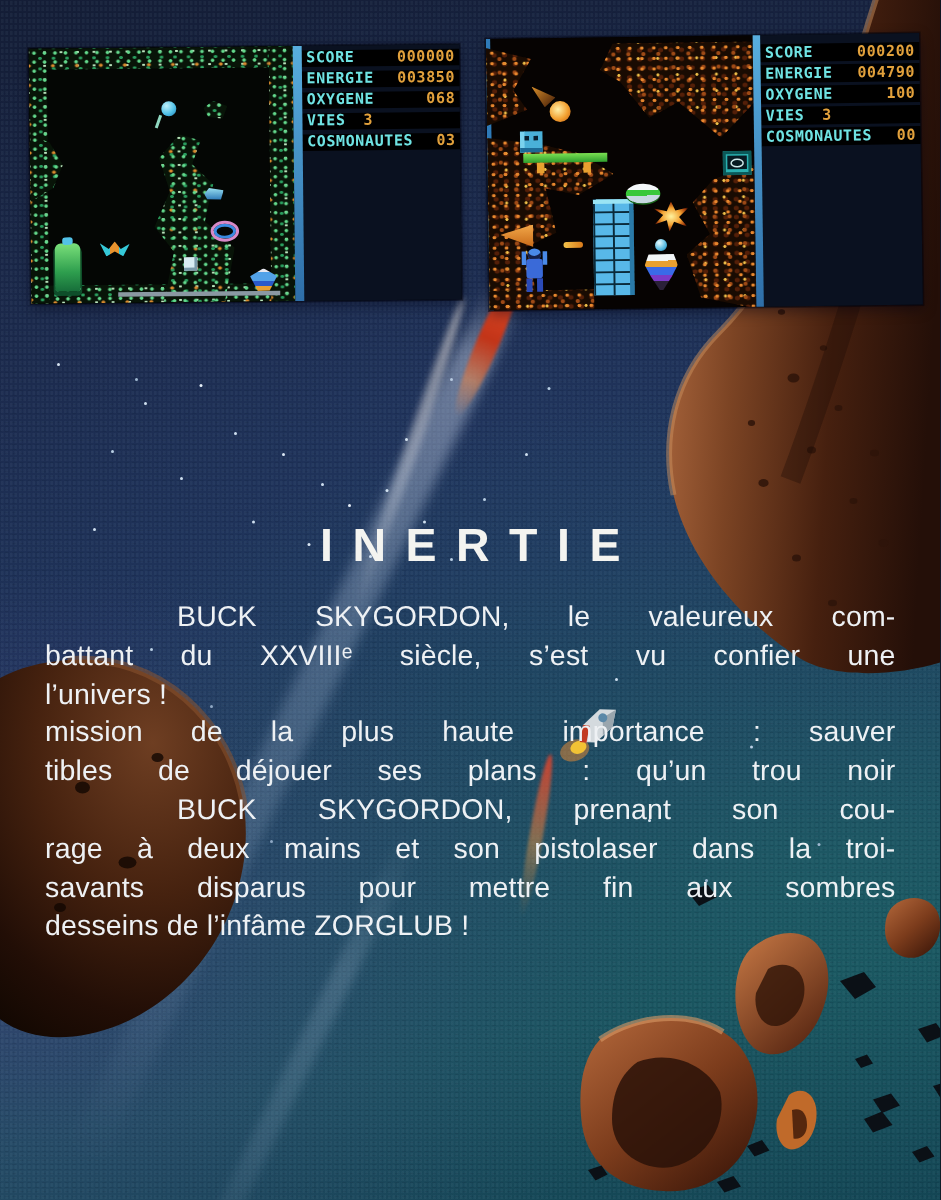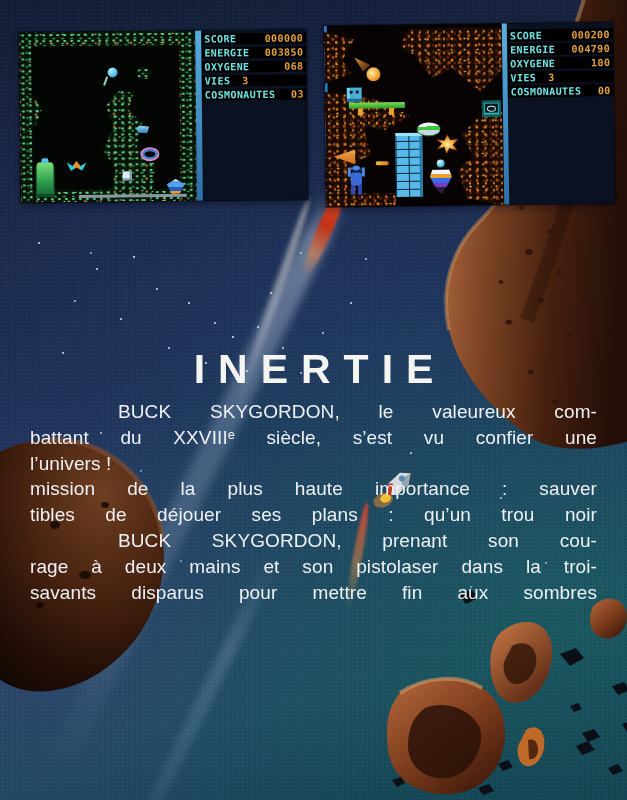--- a/index.html
+++ b/index.html
@@ -173,21 +173,21 @@
   .astronaut .arm{position:absolute;top:2px;width:3px;height:9px;background:#4a8ae8;}
   .astronaut .arm.a1{left:0;} .astronaut .arm.a2{right:0;}
   .astronaut .legp{position:absolute;top:20px;width:4px;height:9px;background:#2a4ab8;}
   .astronaut .legp.g1{left:3px;} .astronaut .legp.g2{left:10px;}
   .cone{left:8px;top:124px;width:22px;height:15px;
     background:linear-gradient(180deg,#f2a84a,#c86a18);
     clip-path:polygon(0 45%,100% 0,100% 100%);}
   .dash{left:50px;top:136px;width:13px;height:4px;border-radius:2px;background:linear-gradient(90deg,#f2c24a,#d87a1a);}
   
   .title{position:absolute;left:0;right:0;top:346px;z-index:6;text-align:center;
-    color:#f4f4f0;font-size:41px;font-weight:bold;letter-spacing:13px;text-indent:13px;}
+    color:#f4f4f0;font-size:31px;font-weight:bold;letter-spacing:13px;text-indent:13px;}
   .bodytext{position:absolute;left:30px;width:567px;top:399px;z-index:6;color:#eef1f4;
     font-size:19px;line-height:25.8px;letter-spacing:0.1px;}
   .pl{display:block;}
   .pl.j{text-align:justify;text-align-last:justify;}
   .pl.first{text-indent:88px;}
 </style>
 </head>
 <body>
 
 <div id="stage">
@@ -436,15 +436,16 @@
     <span class="pl j first">BUCK SKYGORDON, le valeureux com-</span>
     <span class="pl j">battant du XXVIIIᵉ siècle, s’est vu confier une</span>
     <span class="pl">l’univers !</span>
     <span class="pl j">mission de la plus haute importance : sauver</span>
 
     <span class="pl j">tibles de déjouer ses plans : qu’un trou noir</span>
 
     <span class="pl j first">BUCK SKYGORDON, prenant son cou-</span>
     <span class="pl j">rage à deux mains et son pistolaser dans la troi-</span>
     <span class="pl j">savants disparus pour mettre fin aux sombres</span>
+    <span class="pl">desseins de l’infâme ZORGLUB !</span>
   </div>
 
 </div>
 
 </body></html>

